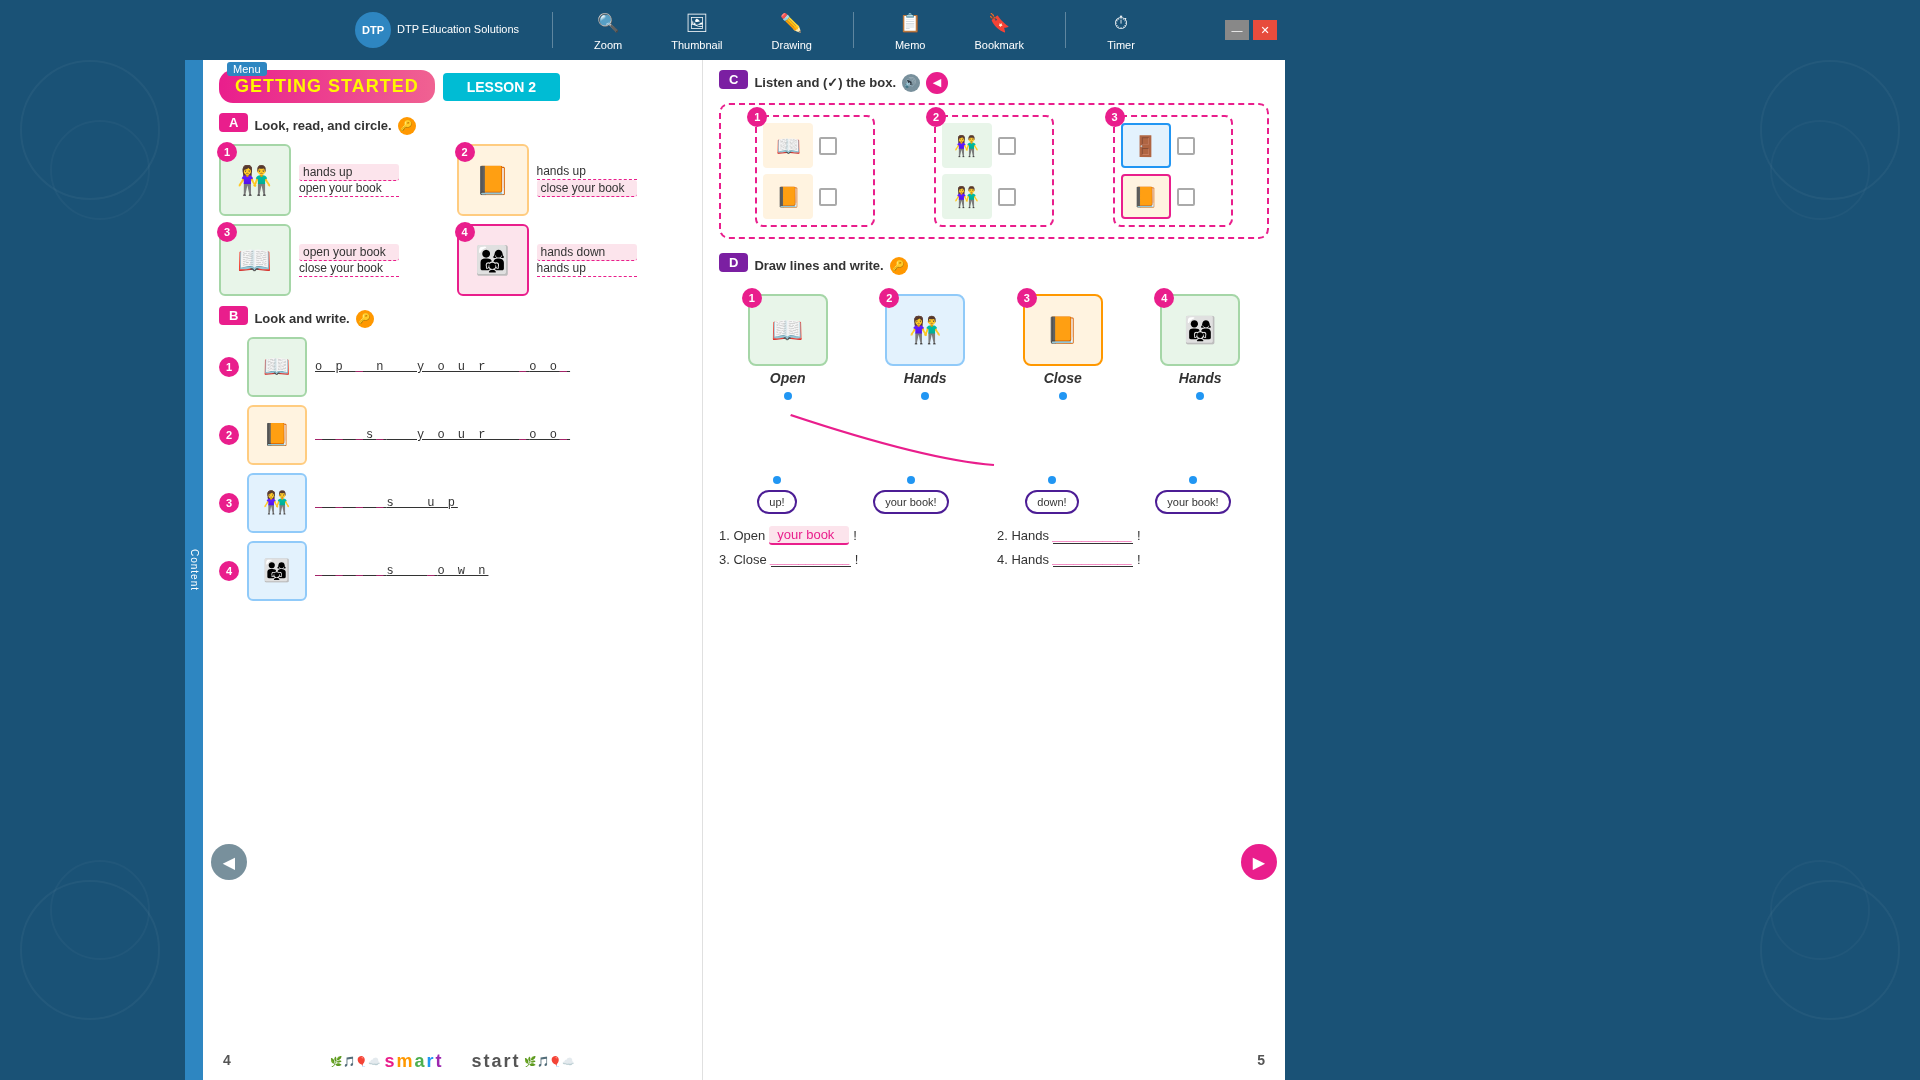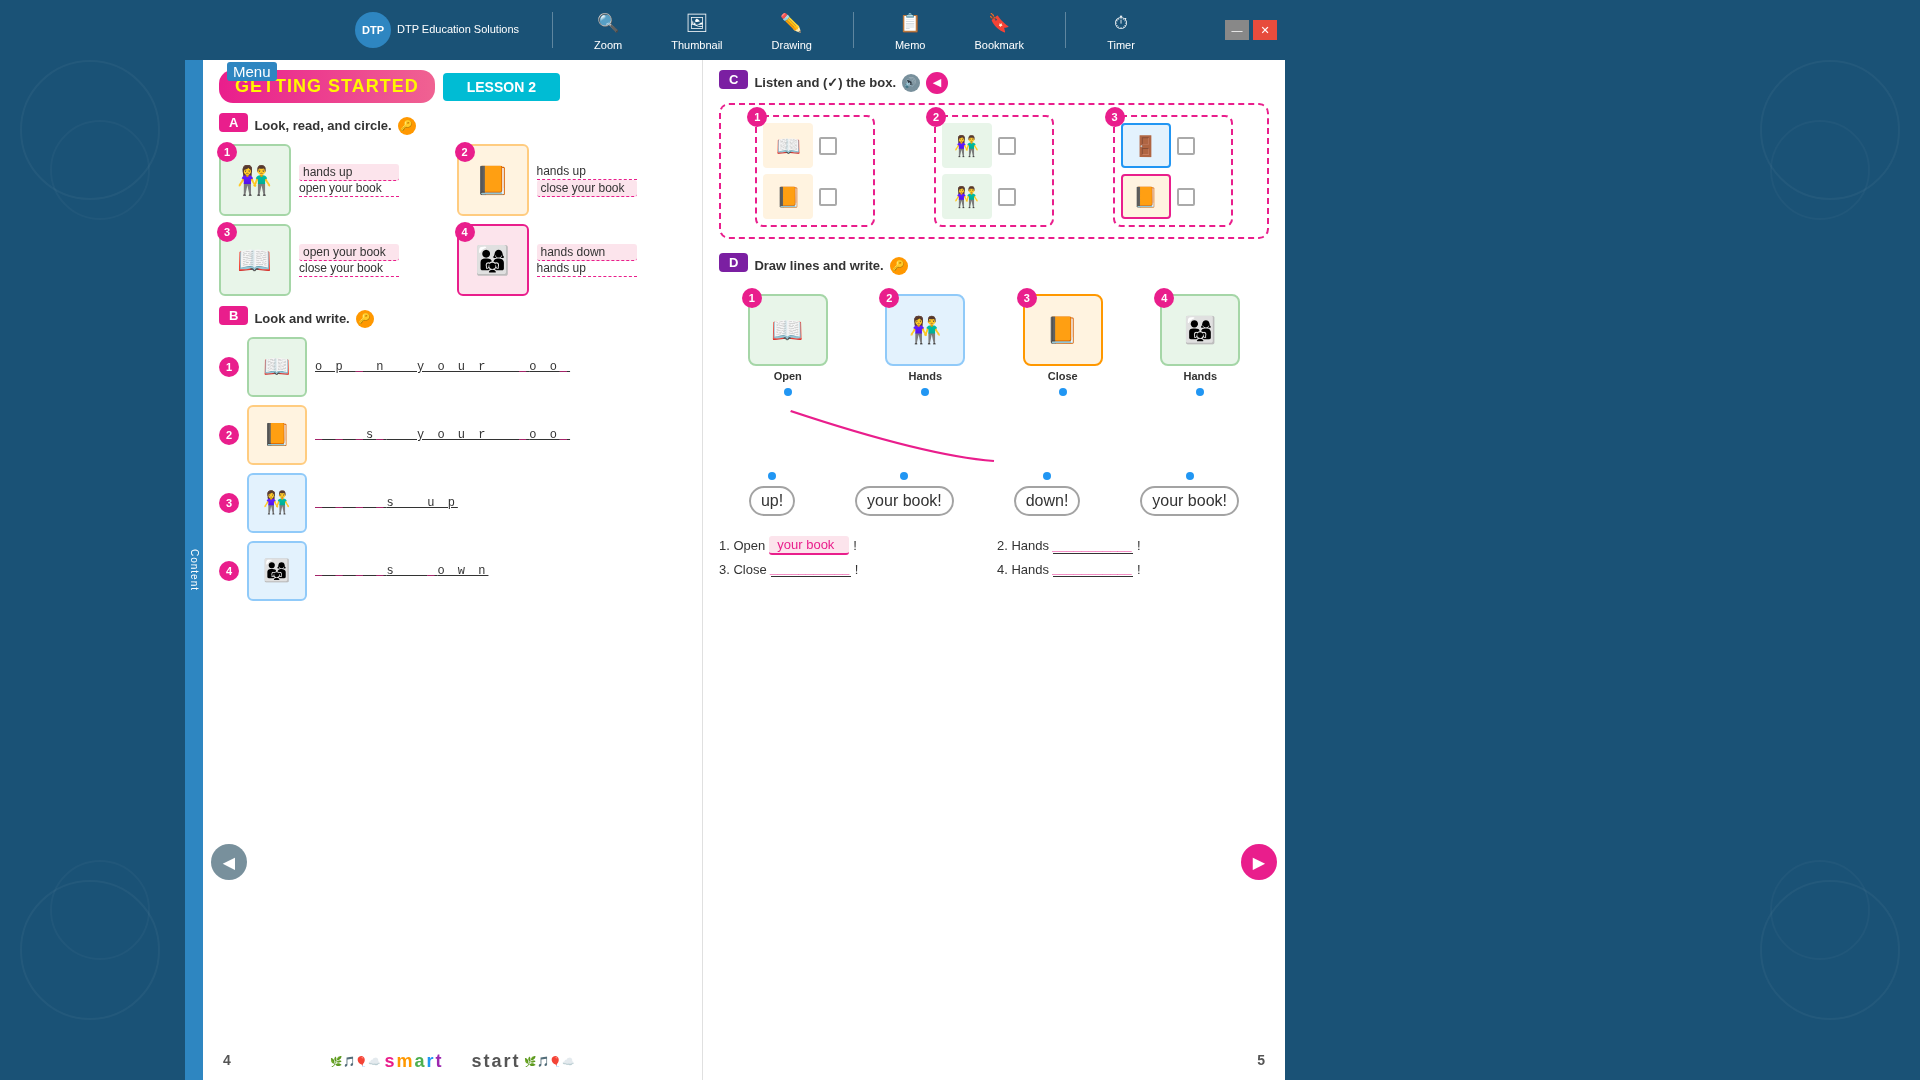--- a/index.html
+++ b/index.html
@@ -153,21 +153,21 @@
       font-weight: bold;
       letter-spacing: 1px;
       text-transform: uppercase;
     }
     .menu-badge {
       position: absolute;
       top: -8px;
       left: 8px;
       background: #2e86c1;
       color: white;
-      font-size: 15px;
+      font-size: 11px;
       padding: 1px 6px;
       border-radius: 3px;
     }
     .banner-wrapper {
       position: relative;
       display: inline-block;
     }
     .lesson-badge {
       background: #00bcd4;
       color: white;
@@ -434,56 +434,57 @@
       border-radius: 8px;
       border: 2px solid #a5d6a7;
       display: flex;
       align-items: center;
       justify-content: center;
       font-size: 26px;
     }
     .d-img.orange { background: #fff3e0; border-color: #ff9800; }
     .d-img.blue { background: #e3f2fd; border-color: #90caf9; }
     .d-label {
-      font-size: 11px;
+      font-size: 14px;
       font-weight: bold;
       color: #333;
+      font-style: italic;
     }
     .d-dot {
       width: 8px;
       height: 8px;
       border-radius: 50%;
       background: #2196f3;
       margin: 2px auto;
     }
     .d-words-row {
       display: flex;
       justify-content: space-around;
       margin-top: 4px;
     }
     .d-word-pill {
-      border: 2px solid #a3a3a3;
+      border: 2px solid #4c1d95;
       border-radius: 20px;
       padding: 4px 10px;
-      font-size: 16px;
+      font-size: 11px;
       color: #333;
       position: relative;
     }
     .d-word-dot {
       width: 8px;
       height: 8px;
       border-radius: 50%;
       background: #2196f3;
       margin: 2px auto;
     }
     .d-sentences {
       display: grid;
       grid-template-columns: 1fr 1fr;
       gap: 6px;
-      margin-top: 20px;
+      margin-top: 12px;
       font-size: 13px;
       color: #333;
     }
     .d-sentence {
       display: flex;
       align-items: center;
       gap: 4px;
     }
     .d-fill {
       border-bottom: 1px solid #333;

